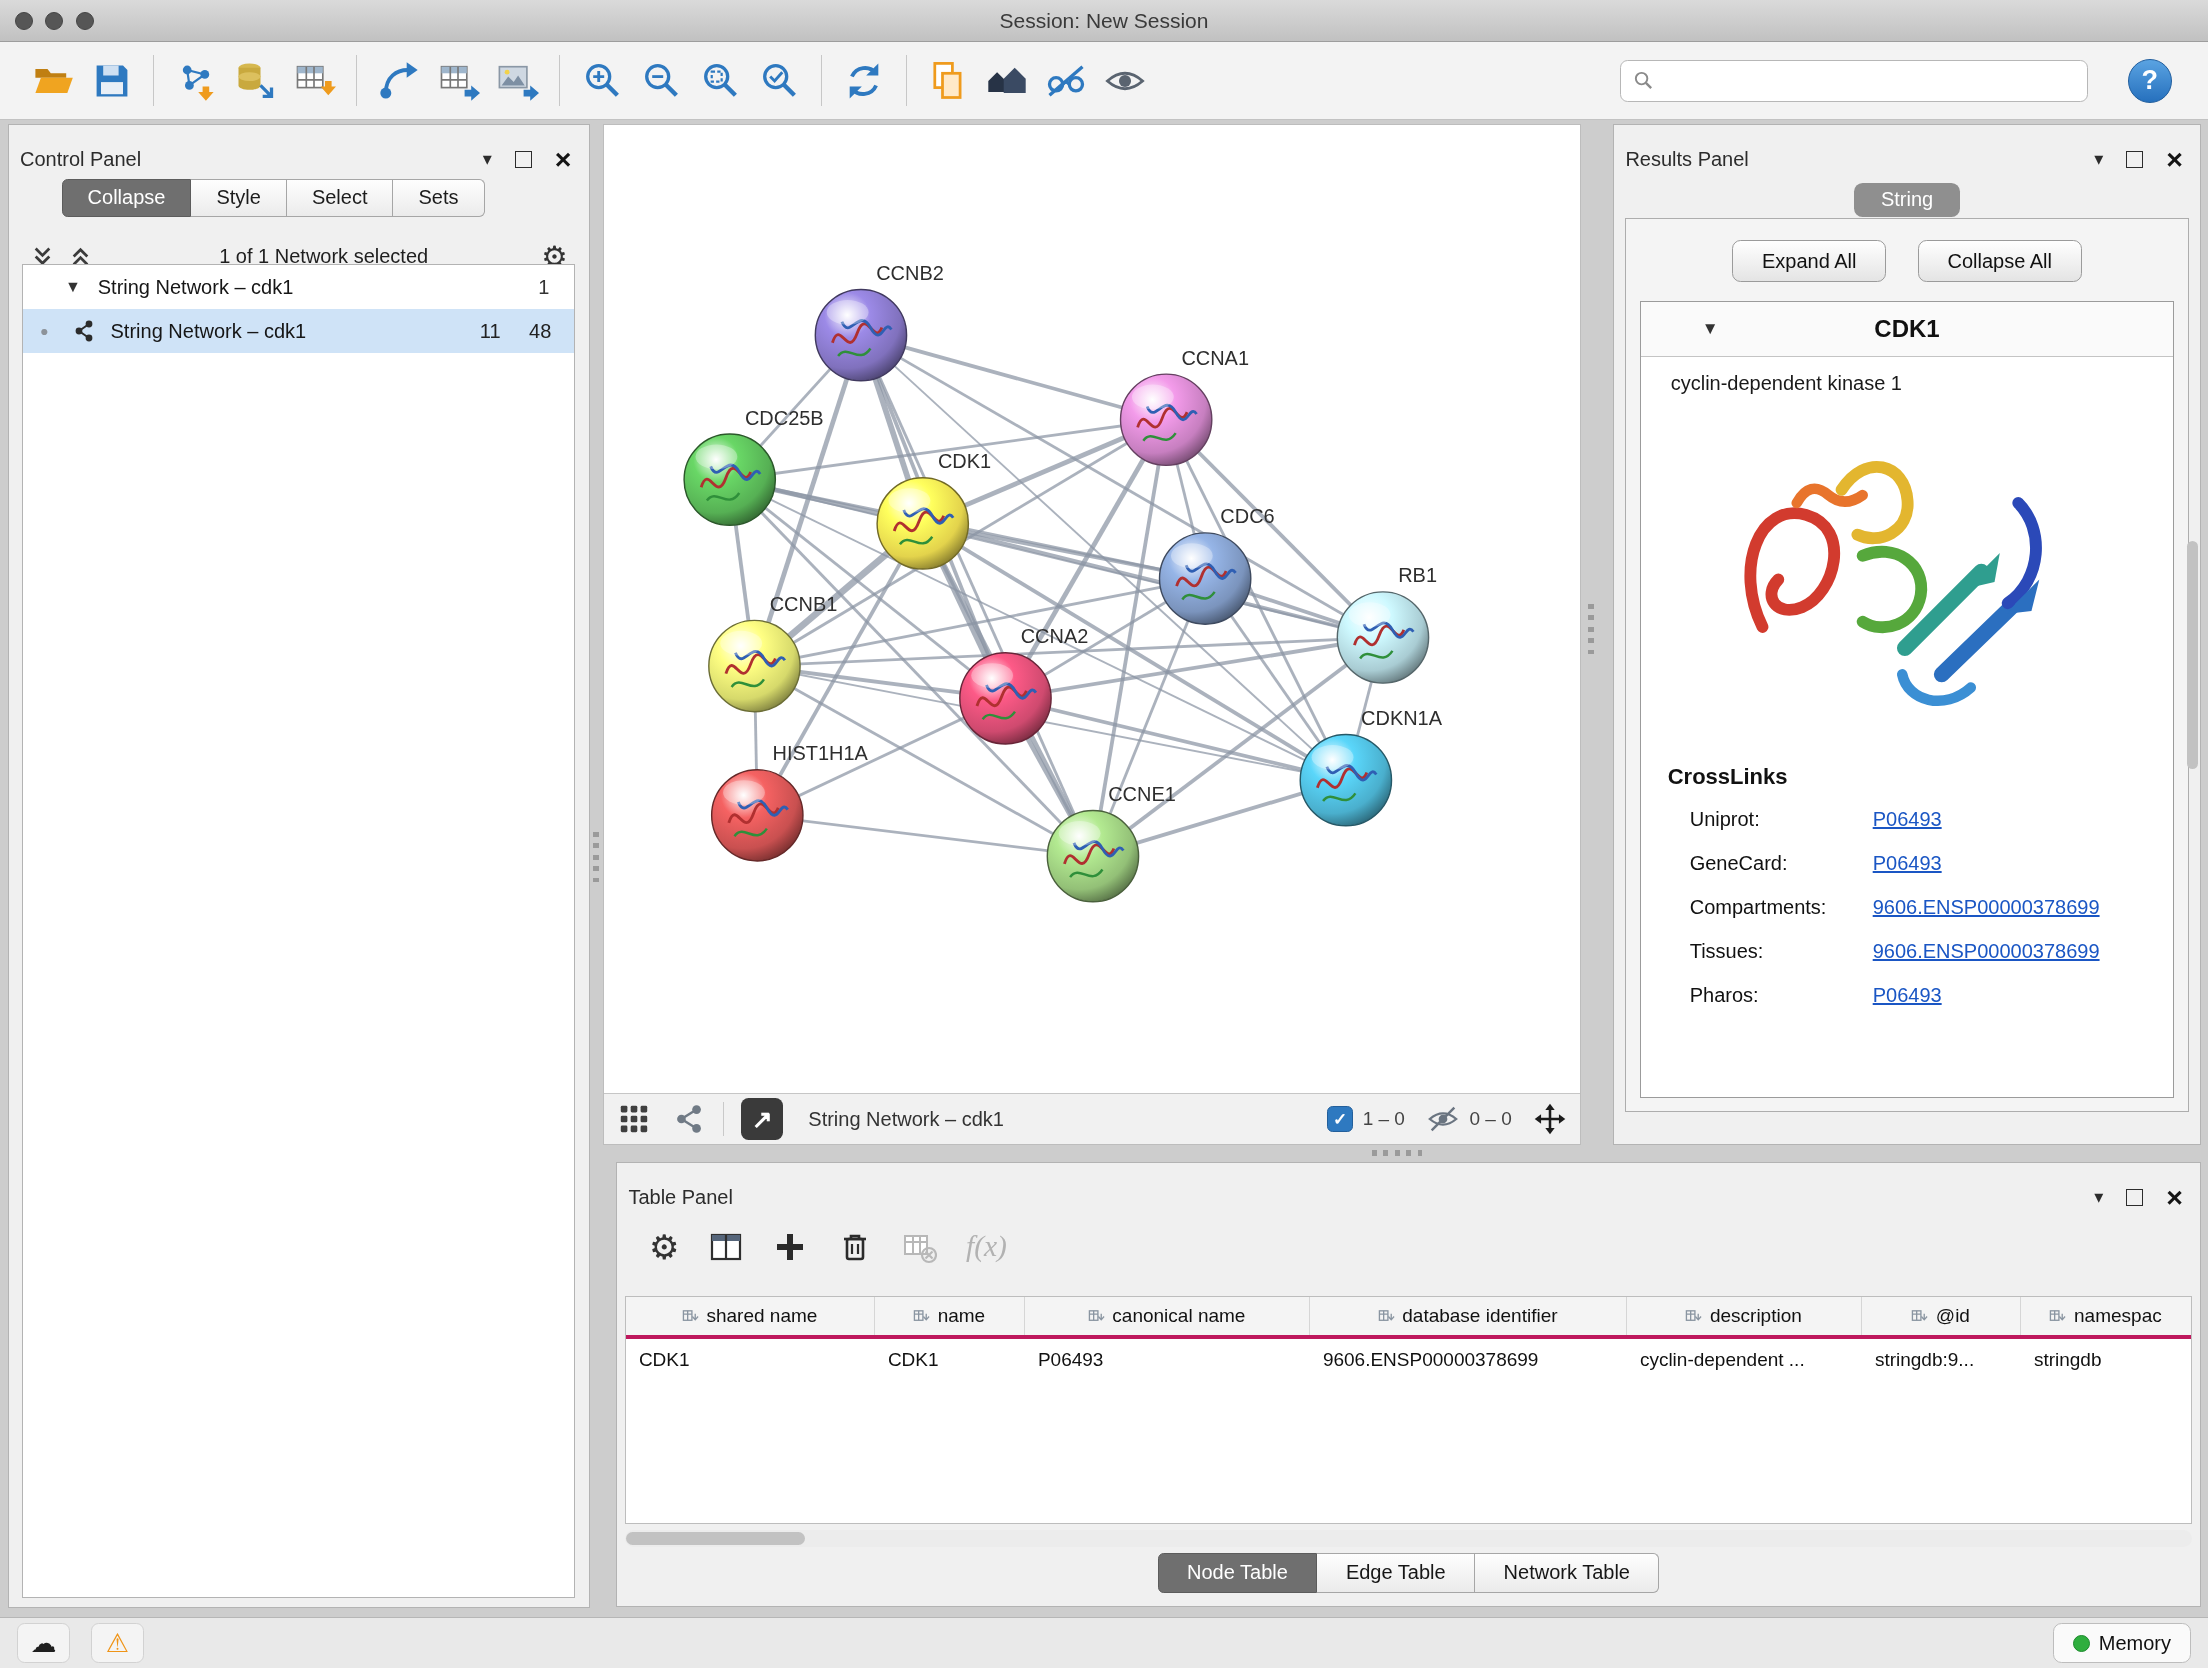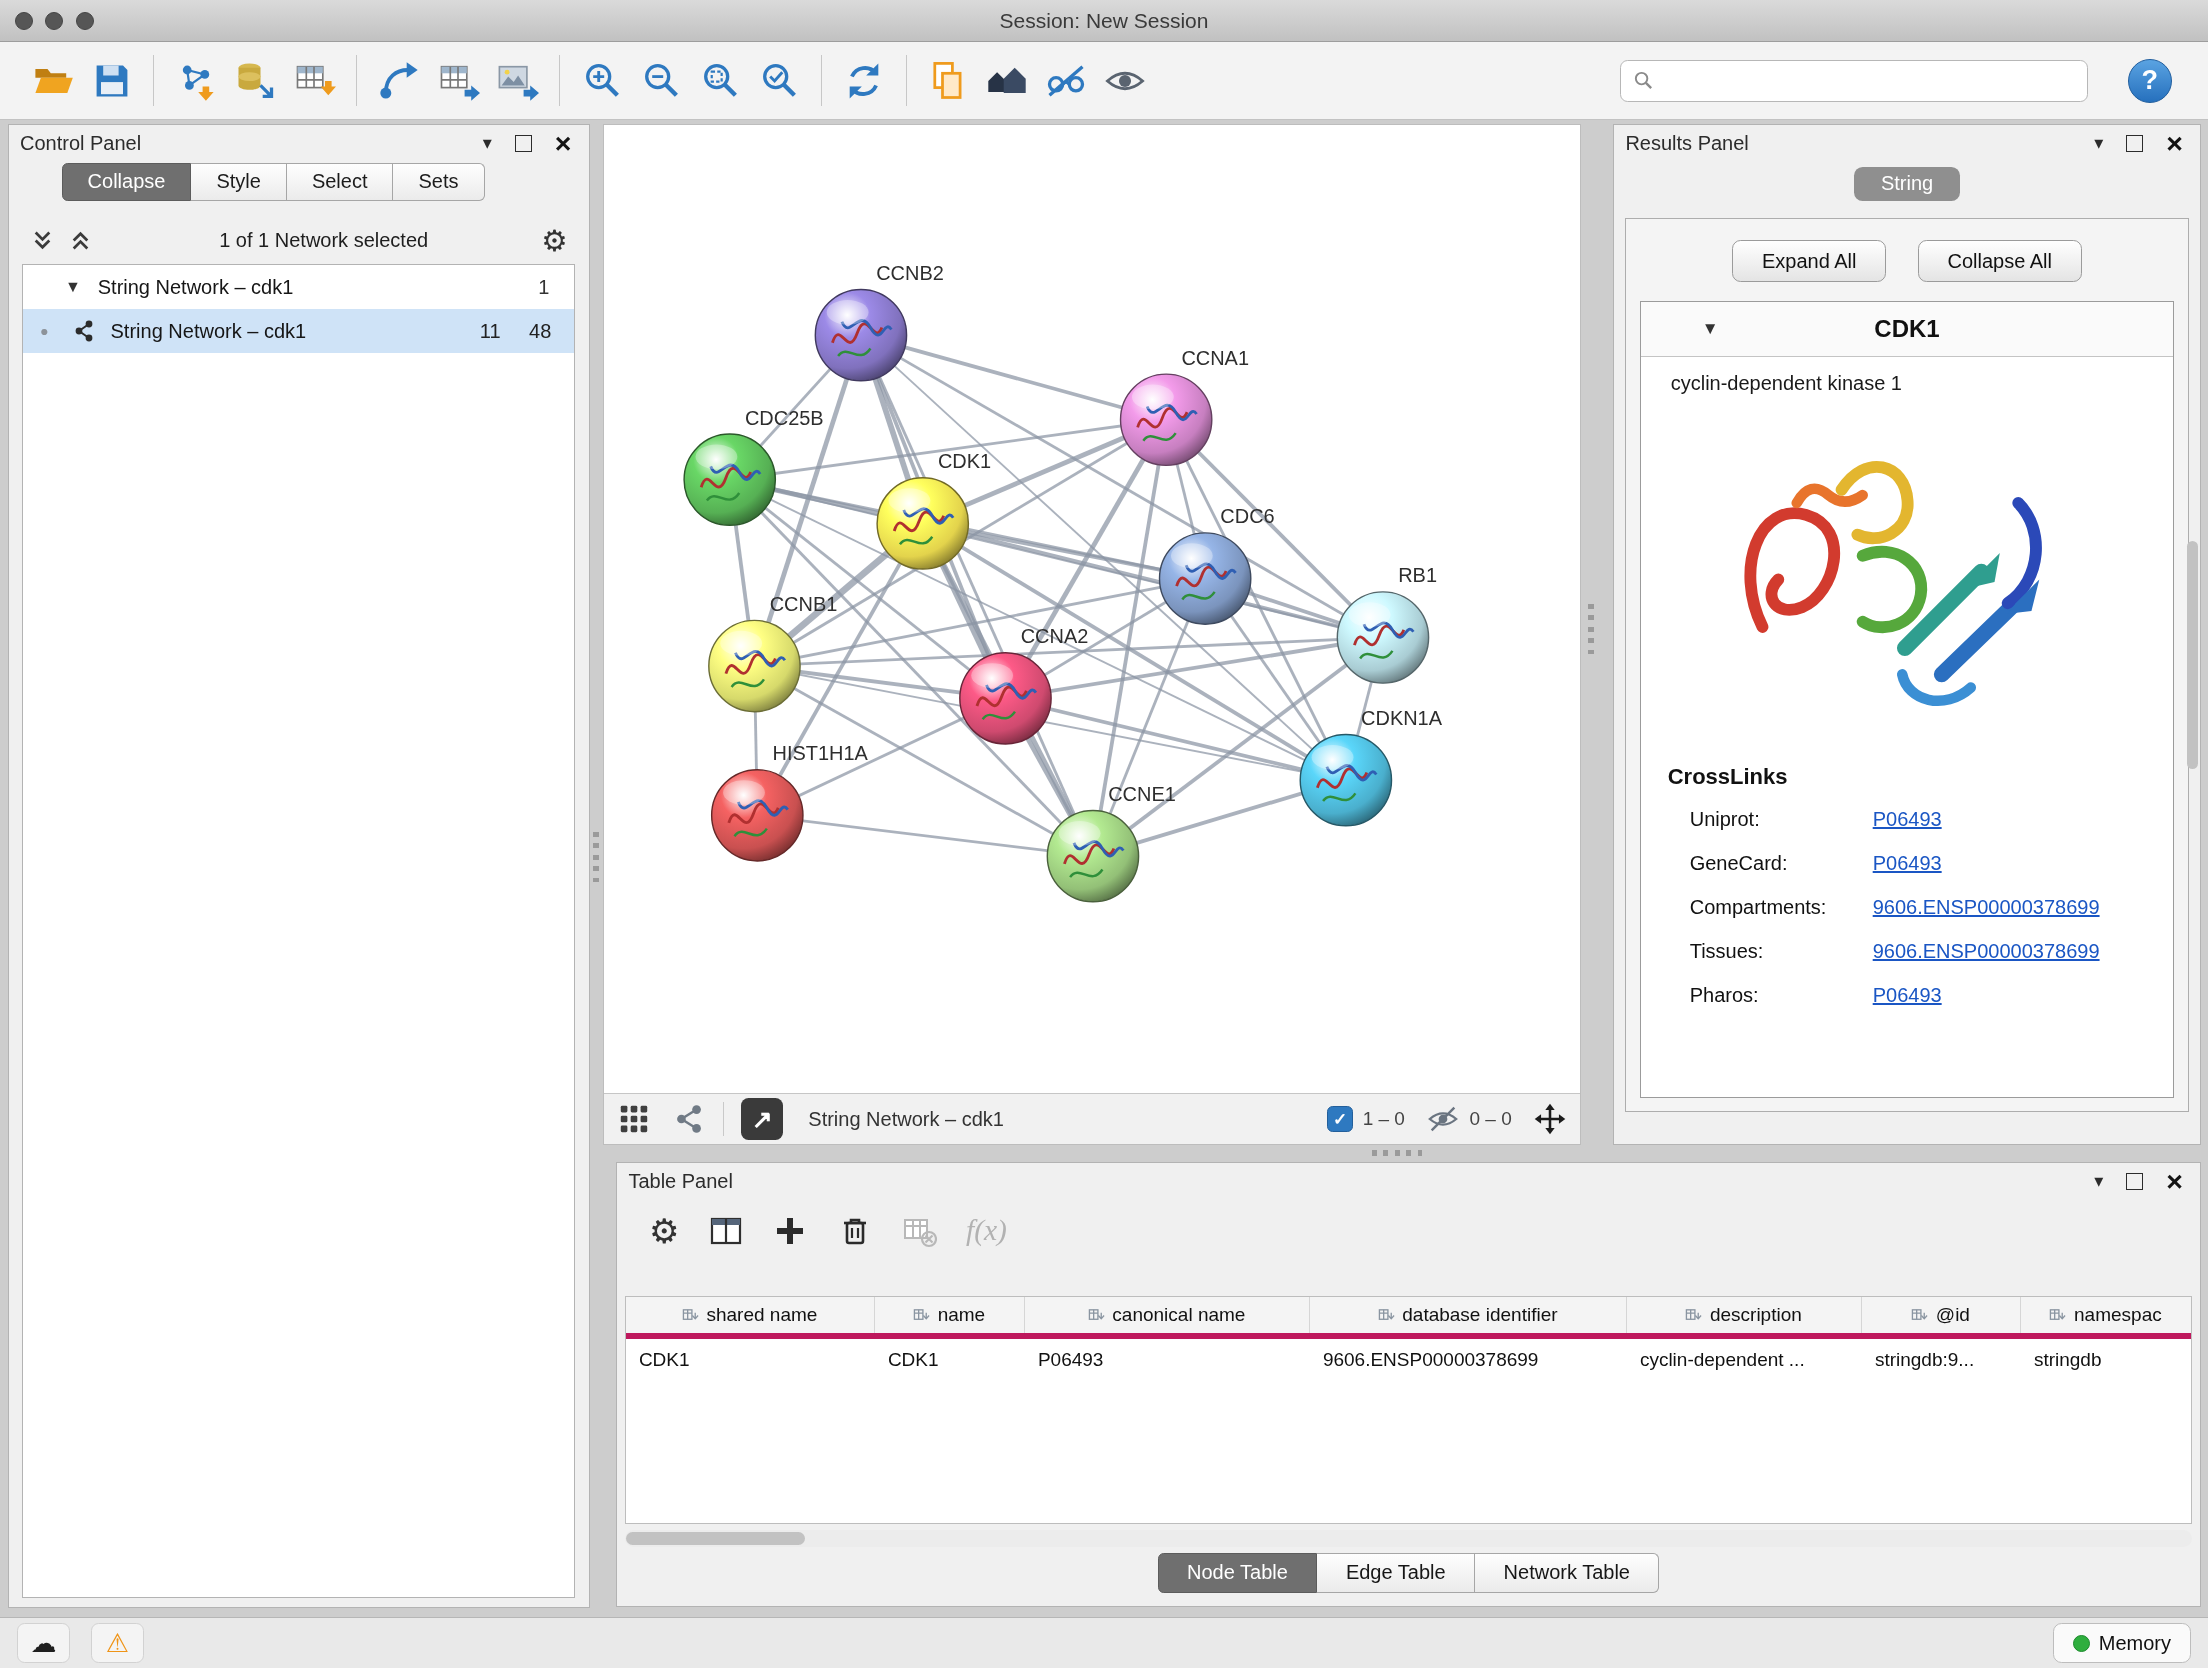--- a/index.html
+++ b/index.html
@@ -17,21 +17,21 @@
   .tb-btn{width:59px;height:61px;display:flex;align-items:center;justify-content:center;border-radius:7.6px;flex:0 0 auto;}
   .tb-btn svg{width:44px;height:44px;}
   .tb-sep{width:1px;height:51px;background:#c7c7c7;margin:0 12.4px;flex:0 0 auto;}
   .tb-spacer{flex:1;}
   .search-box{width:468px;height:42px;background:#fff;border:1px solid #b7b7b7;border-radius:7.6px;display:flex;align-items:center;padding:0 11.4px;margin-right:40px;}
   .search-box input{border:none;outline:none;flex:1;font-size:19px;font-family:"Liberation Sans",sans-serif;margin-left:9.5px;background:transparent;}
   .help-btn{width:44px;height:44px;border-radius:50%;background:linear-gradient(#5aa3e2,#2670bd);color:#fff;font-size:27px;font-weight:bold;display:flex;align-items:center;justify-content:center;margin-right:13.3px;border:1px solid #1f5d9e;}
 
   
   .panel{position:absolute;background:#f0f0f0;border:1px solid #b3b3b3;}
-  .panel-header{height:36px;display:flex;align-items:center;font-size:20px;color:#2c2c2c;padding:0 11.4px;}
+  .panel-header{height:36px;display:flex;align-items:center;font-size:20px;color:#2c2c2c;padding:0 11.4px;margin-top:16px;}
   .ph-controls{margin-left:auto;display:flex;align-items:center;gap:23px;padding-right:5.7px;}
   .ph-float{font-size:18px;color:#2c2c2c;line-height:1;}
   .ph-max{width:17px;height:17px;border:1.9px solid #2c2c2c;display:inline-block;}
   .ph-close{font-size:28.5px;font-weight:bold;color:#141414;line-height:1;}
 
   
   .control-panel{left:7.6px;top:124px;width:582px;height:1484px;}
   .tab-row{display:flex;margin:1.9px 0 0 53px;}
   .tab{height:38px;padding:0 25px;display:flex;align-items:center;font-size:20px;color:#1c1c1c;background:linear-gradient(#fefefe,#ebebeb);border:1px solid #a6a6a6;border-left:none;}
   .tab:first-child{border-left:1px solid #a6a6a6;border-radius:5.7px 0 0 5.7px;}
@@ -82,21 +82,21 @@
   .xl-label{width:183px;color:#111;}
   .xl-link{color:#1a56c4;text-decoration:underline;}
   .rp-scroll{position:absolute;right:1.9px;top:416px;width:11.4px;height:228px;background:#c2c2c2;border-radius:5.7px;}
 
   
   .table-panel{left:616px;top:1162px;width:1585px;height:445px;}
   .tp-toolbar{display:flex;align-items:center;gap:28.5px;height:63px;padding-left:32px;}
   .tp-toolbar svg{width:36px;height:36px;}
   .fx{font-family:"Liberation Serif",serif;font-style:italic;font-size:29.5px;color:#b2b2b2;}
   .table-wrap{position:absolute;left:7.6px;right:7.6px;top:133px;bottom:82px;background:#fff;border:1px solid #bdbdbd;overflow:hidden;}
-  .thead{display:flex;background:#f4f4f4;border-bottom:6px solid #be185d;height:42px;}
+  .thead{display:flex;background:#f4f4f4;border-bottom:4px solid #be185d;height:42px;}
   .th{display:flex;align-items:center;justify-content:center;gap:7.6px;font-size:19px;color:#111;border-right:1px solid #d6d6d6;flex:0 0 auto;}
   .th svg{width:17px;height:17px;}
   .trow{display:flex;height:42px;}
   .td{display:flex;align-items:center;padding-left:13.3px;font-size:19px;color:#111;flex:0 0 auto;}
   .w0{width:249px}.w1{width:150px}.w2{width:285px}.w3{width:317px}.w4{width:235px}.w5{width:159px}.w6{width:170px}
   .hscroll{position:absolute;left:7.6px;right:7.6px;bottom:59px;height:17px;background:#ececec;border-radius:8.6px;}
   .hthumb{position:absolute;left:1.9px;top:1.9px;width:179px;height:13.3px;background:#c2c2c2;border-radius:6.7px;}
   .table-tabs{position:absolute;left:0;right:0;bottom:13.3px;display:flex;justify-content:center;}
   .ttab{height:40px;padding:0 28.5px;display:flex;align-items:center;font-size:20px;background:linear-gradient(#fefefe,#ebebeb);border:1px solid #a6a6a6;border-left:none;color:#161616;}
   .ttab:first-child{border-left:1px solid #a6a6a6;border-radius:5.7px 0 0 5.7px;}

